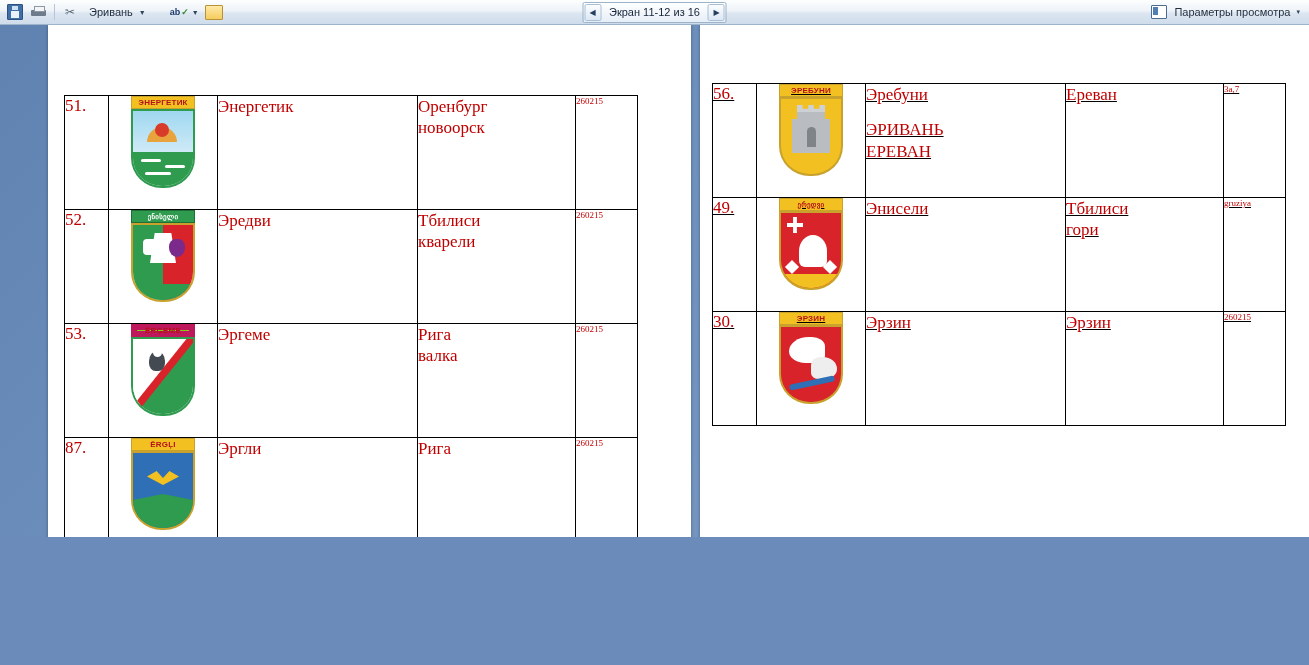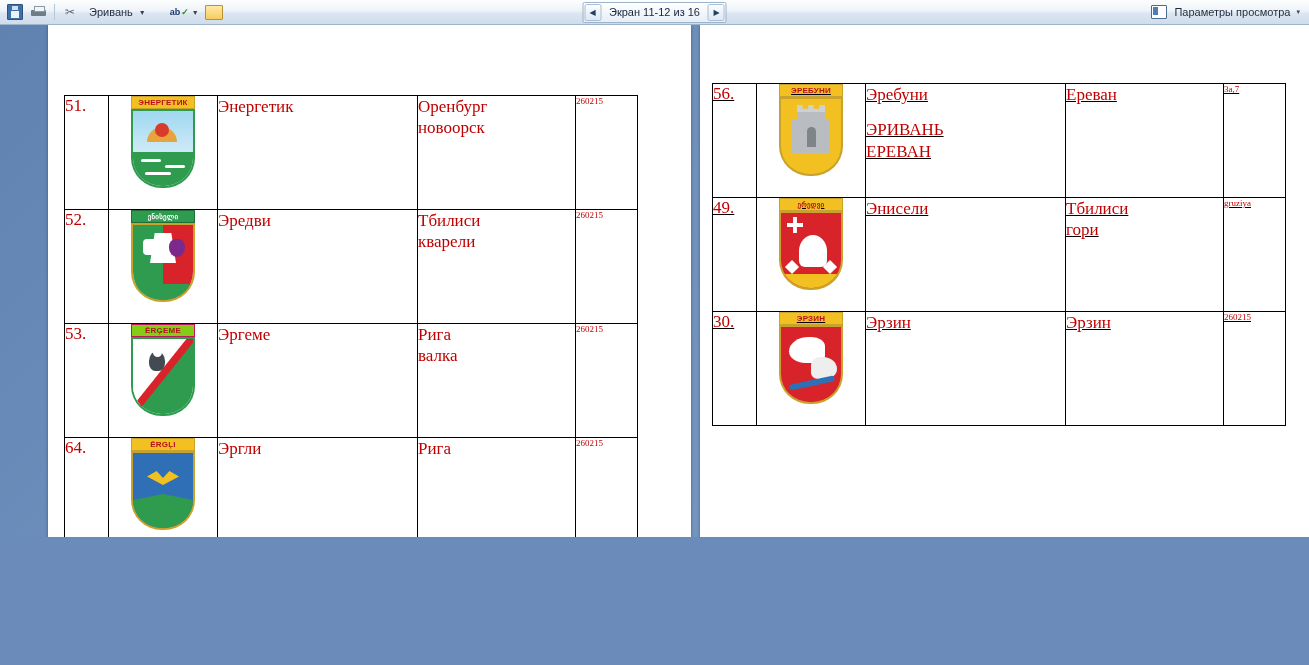--- a/index.html
+++ b/index.html
@@ -398,37 +398,37 @@
         <td class="c-name">Эредви</td>
         <td class="c-place" style="white-space:pre-line;">Тбилиси
 кварели</td>
         <td class="c-code">260215</td>
       </tr>
 
       <tr style="height:114px">
         <td class="c-num">53.</td>
         <td class="c-img">
           <div class="shield">
-            <div class="cap" style="background:#84cc16;color:#b5121b;border:1px solid #be185d;">ĒRĢEME</div>
+            <div class="cap" style="background:#84cc16;color:#b5121b;border:6px solid #be185d;">ĒRĢEME</div>
             <div class="body pointy" style="border:2px solid #2f9b4f;background:#ffffff;">
               <div style="position:absolute;left:0;top:0;width:100%;height:100%;background:linear-gradient(to bottom right,#ffffff 0%,#ffffff 49%,#2f9b4f 50%,#2f9b4f 100%);"></div>
               <div style="position:absolute;left:0;top:0;width:100%;height:100%;background:linear-gradient(to bottom right,transparent 0%,transparent 44%,#d8232a 45%,#d8232a 52%,transparent 53%);"></div>
               <div style="position:absolute;left:16px;top:12px;width:16px;height:20px;background:#444a52;border-radius:50% 50% 40% 40%;"></div>
               <div style="position:absolute;left:20px;top:9px;width:9px;height:9px;background:#ffffff;border-radius:50%;"></div>
             </div>
           </div>
         </td>
         <td class="c-name">Эргеме</td>
         <td class="c-place" style="white-space:pre-line;">Рига
 валка</td>
         <td class="c-code">260215</td>
       </tr>
 
       <tr style="height:114px">
-        <td class="c-num">64.</td>
+        <td class="c-num">87.</td>
         <td class="c-img">
           <div class="shield">
             <div class="cap" style="background:#f2c021;color:#b5121b;border:1px solid #c8a22c;">ĒRGĻI</div>
             <div class="body pointy" style="border:2px solid #c8a22c;background:#2f6fb5;">
               <div style="position:absolute;left:0;bottom:0;width:100%;height:34px;background:#2f9b4f;clip-path:polygon(0 18%,50% 0,100% 18%,100% 100%,0 100%);"></div>
               <div style="position:absolute;left:14px;top:18px;width:32px;height:14px;background:#f2c021;clip-path:polygon(0 40%,30% 0,50% 50%,70% 0,100% 40%,50% 100%);"></div>
             </div>
           </div>
         </td>
         <td class="c-name">Эргли</td>

